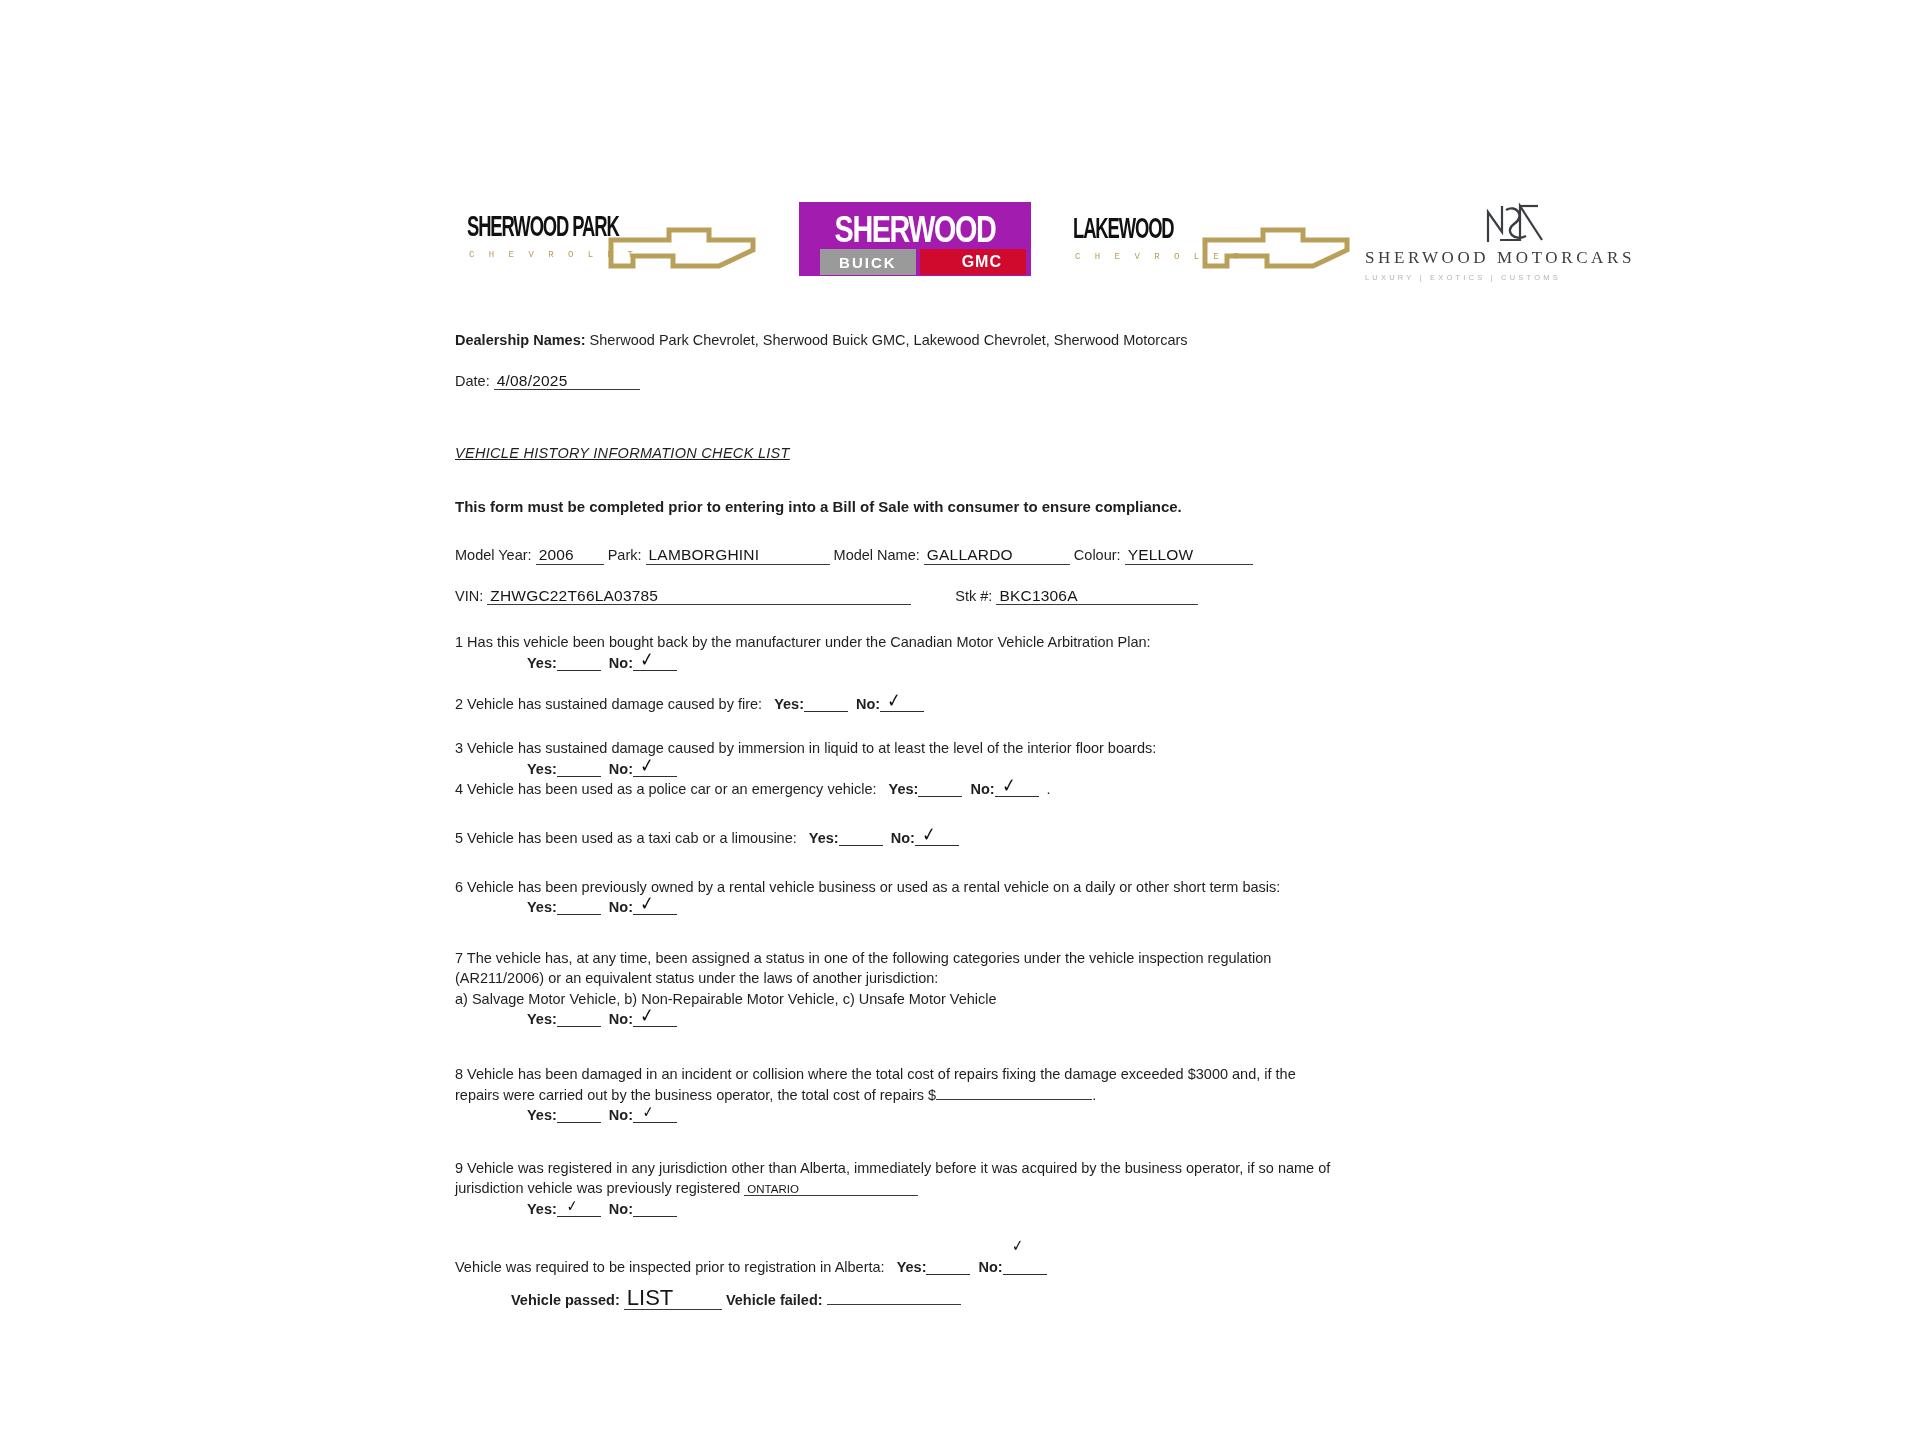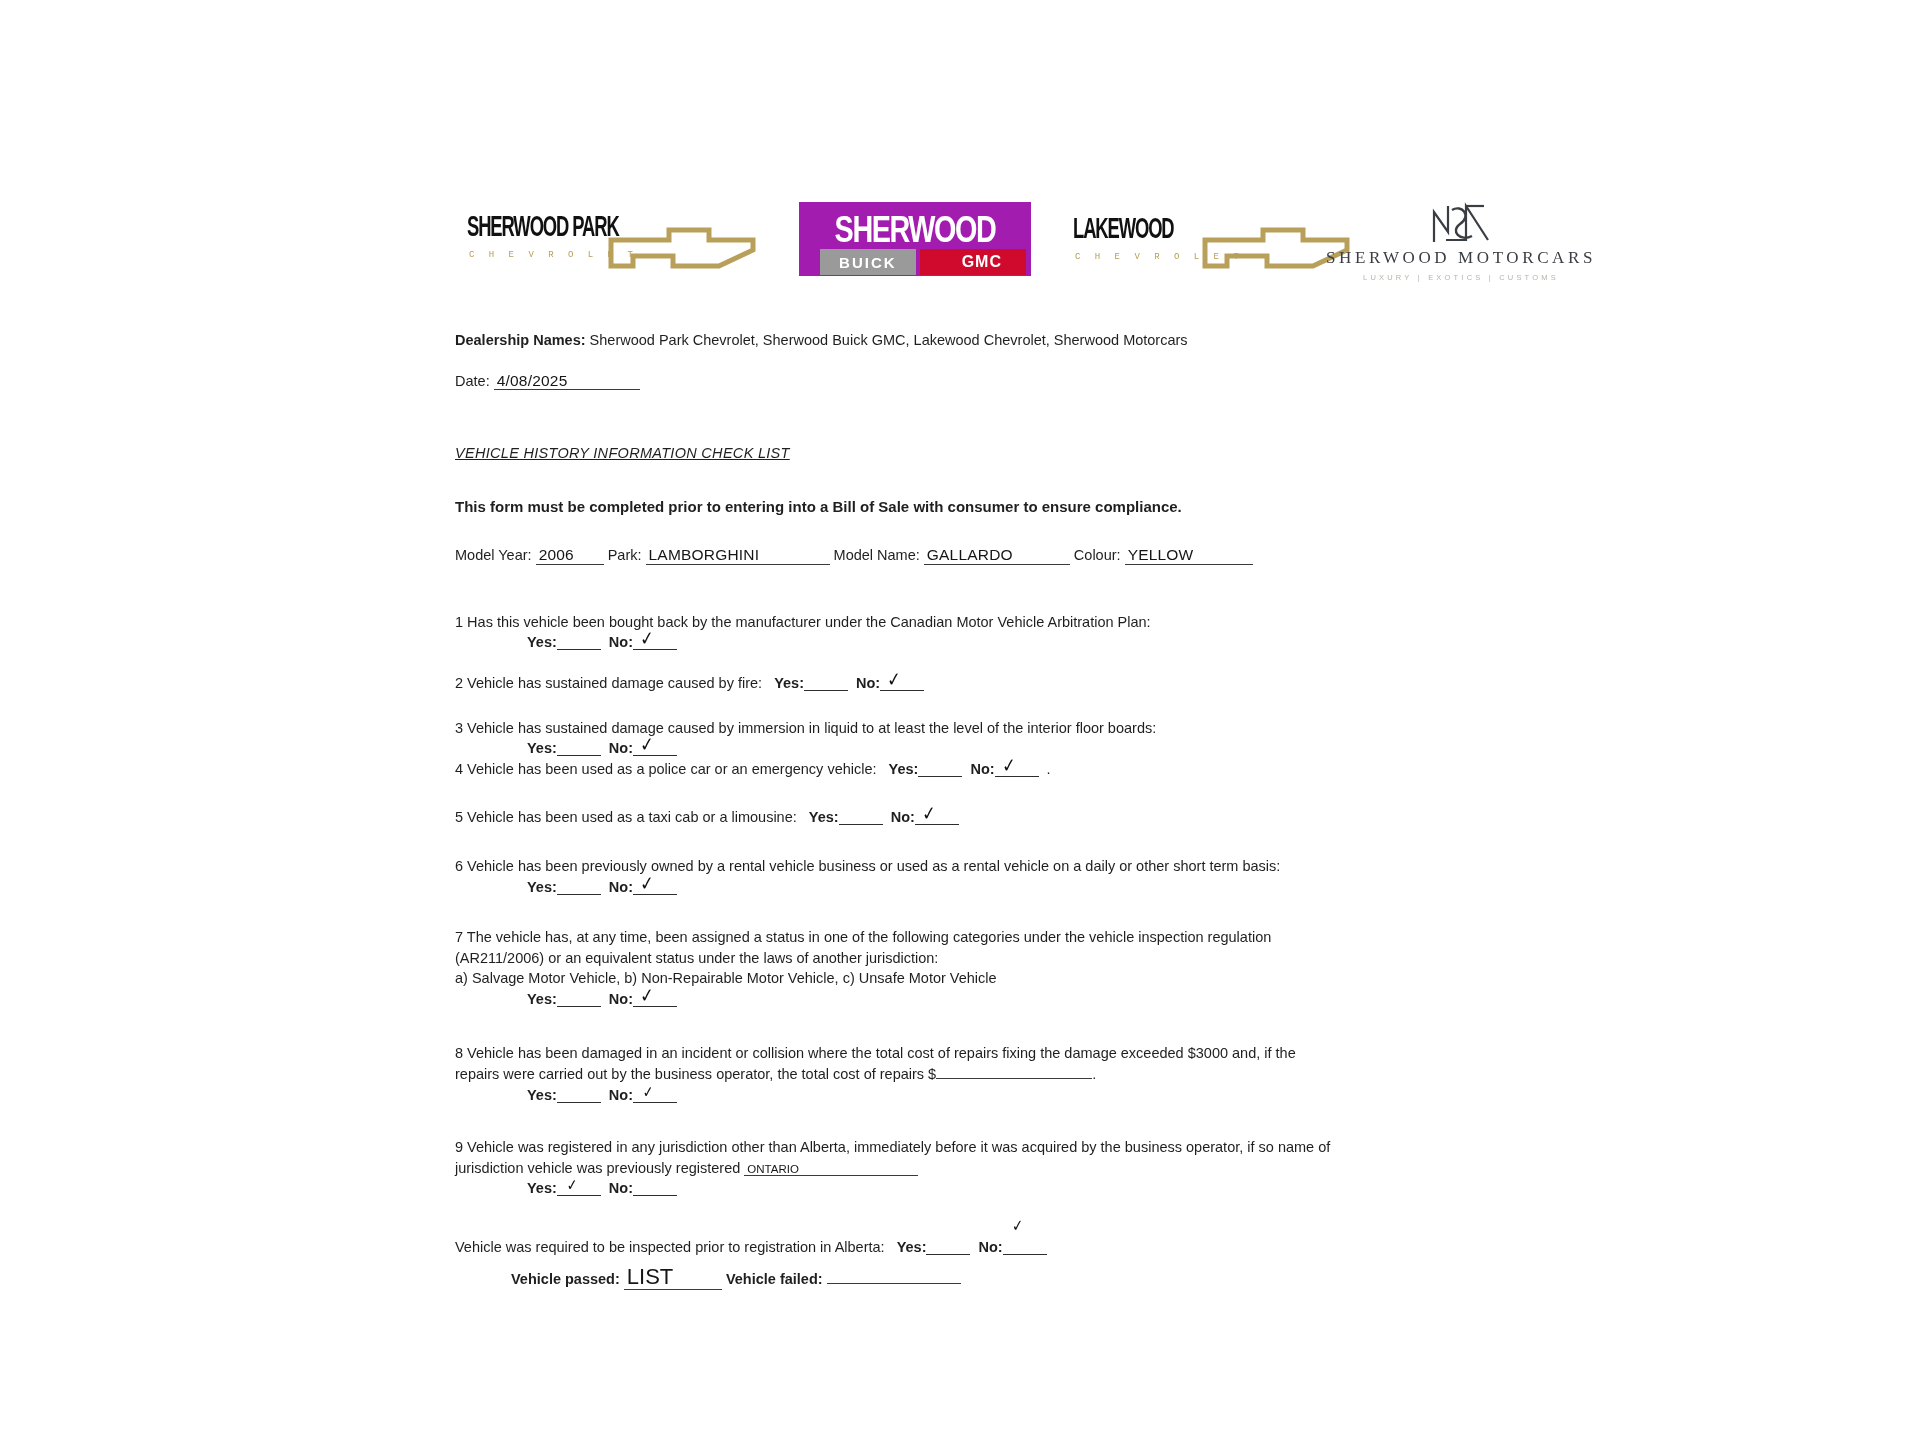--- a/index.html
+++ b/index.html
@@ -115,21 +115,21 @@
     margin-left: 4px;
     padding-left: 18px;
   }
 
   
   #logo-lkw { left: 618px; top: 22px; width: 260px; height: 58px; }
   #logo-lkw .chev-word { font-size: 20px; top: 0; left: 0; position: absolute; }
   #logo-lkw .chev-sub { position: absolute; top: 30px; left: 2px; }
 
   
-  #logo-swm { left: 856px; top: 0px; width: 300px; height: 86px; text-align: center; }
+  #logo-swm { left: 910px; top: 0px; width: 300px; height: 86px; }
   #logo-swm .swm-name {
     font-family: "Liberation Serif", serif;
     font-size: 17px;
     color: #3a3d42;
     letter-spacing: 3.6px;
     margin-top: 2px;
     white-space: nowrap;
   }
   #logo-swm .swm-tag {
     font-family: "Liberation Sans", sans-serif;
@@ -293,20 +293,27 @@
       <span>Park:</span>
       <span class="fill answer" style="width:178px;">LAMBORGHINI</span>
       <span>Model Name:</span>
       <span class="fill answer" style="width:140px;">GALLARDO</span>
       <span>Colour:</span>
       <span class="fill answer" style="width:122px;">YELLOW</span>
     </div>
 
     <div class="spacer-md"></div>
 
+    <div class="row">
+      <span>VIN:</span>
+      <span class="fill answer" style="width:418px;">ZHWGC22T66LA03785</span>
+      <span style="display:inline-block;width:36px;"></span>
+      <span>Stk #:</span>
+      <span class="fill answer" style="width:196px;">BKC1306A</span>
+    </div>
 
     <div class="spacer-md"></div>
     <div style="height:6px"></div>
 
     <div class="row q">
       <div>1 Has this vehicle been bought back by the manufacturer under the Canadian Motor Vehicle Arbitration Plan:</div>
       <div class="indent yn">
         <span class="lbl">Yes:</span><span class="slot"></span><span class="lbl">No:</span><span class="slot"><span class="tick">✓</span></span>
       </div>
     </div>

